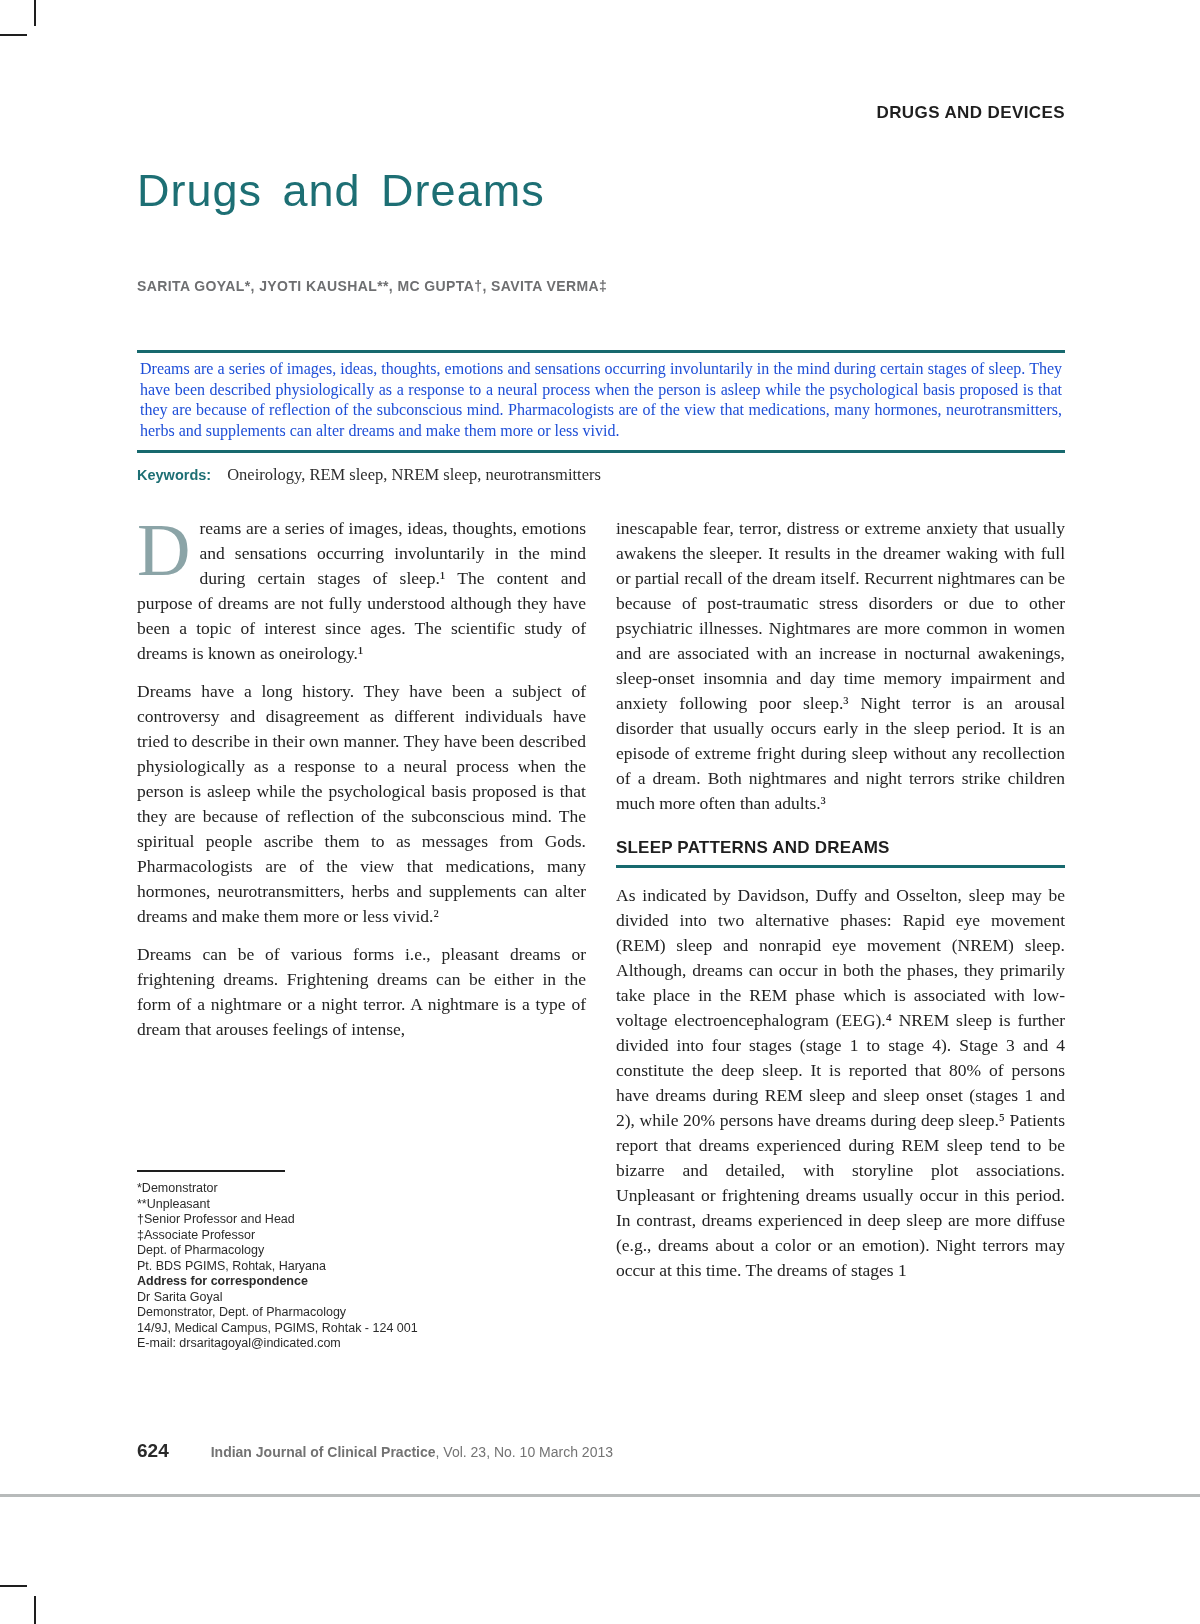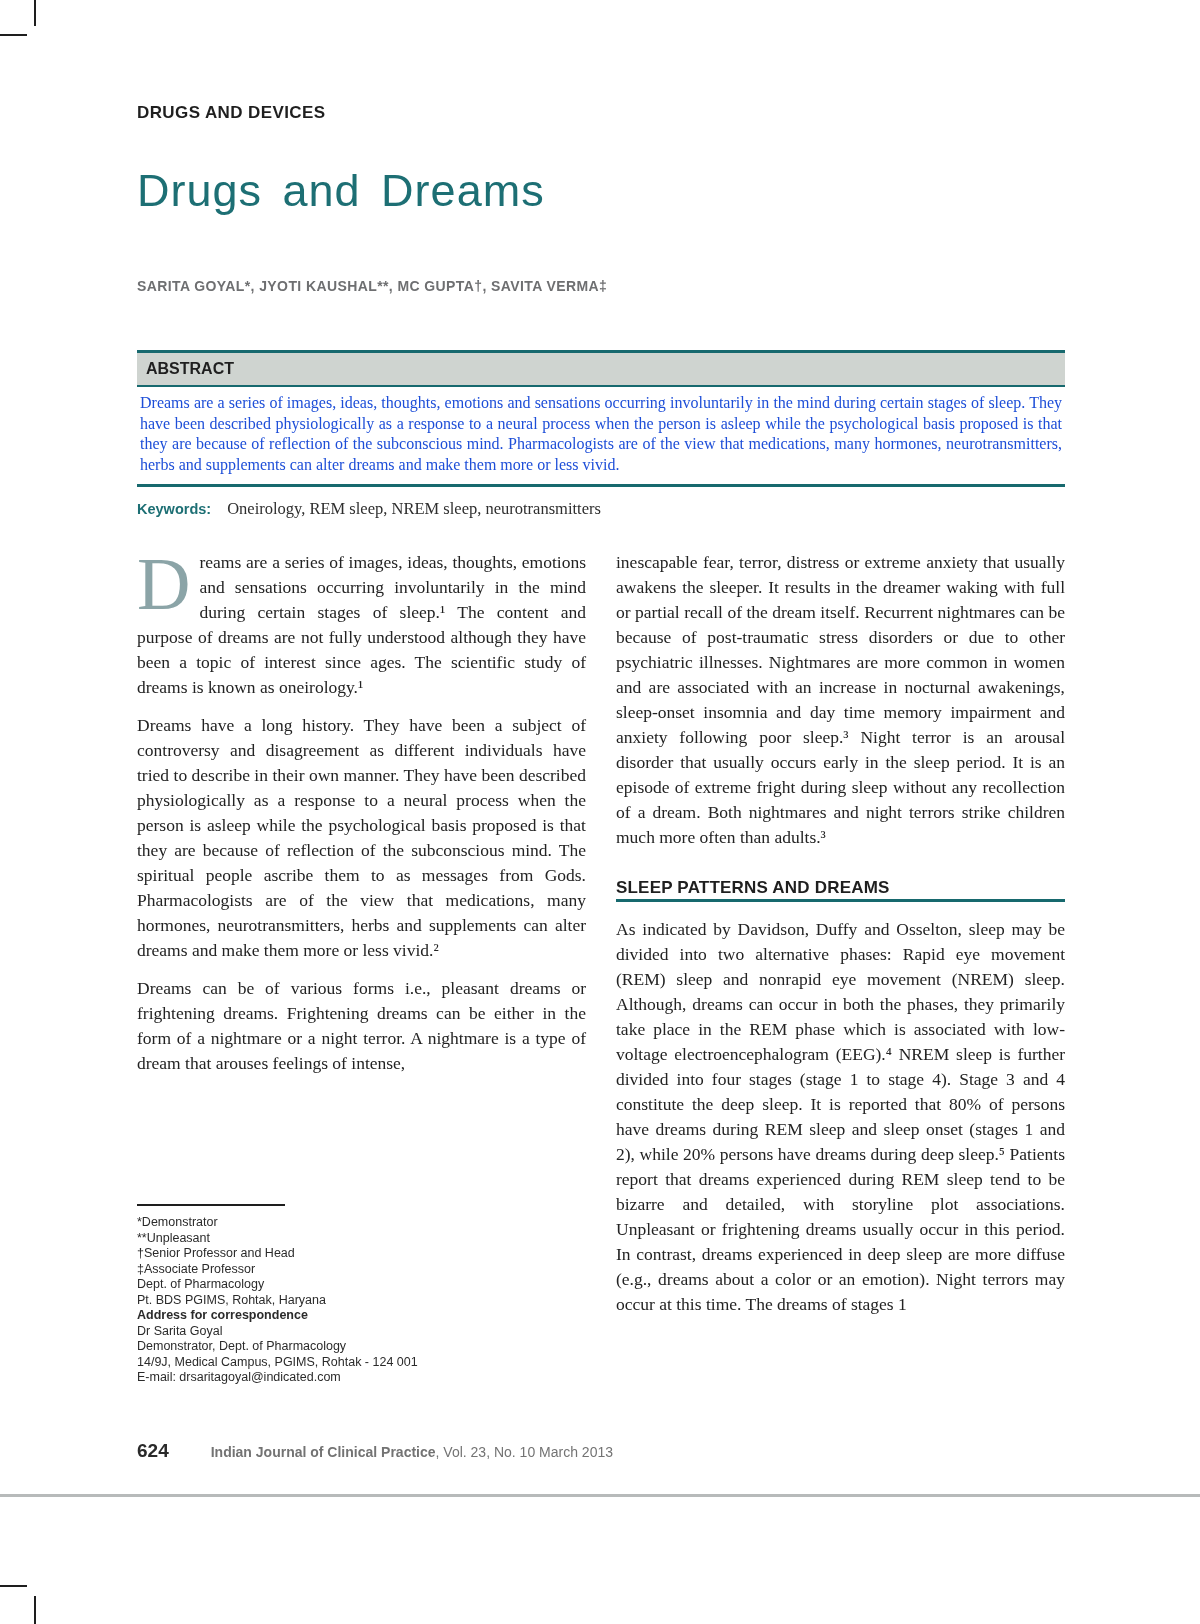--- a/index.html
+++ b/index.html
@@ -27,20 +27,21 @@
     padding-top: 103px;
   }
 
   .eyebrow {
     font-family: "Liberation Sans", sans-serif;
     font-weight: 700;
     font-size: 17px;
     line-height: 20px;
     letter-spacing: 0.4px;
     color: #1f1f1f;
+    text-align: right;
   }
 
   .title {
     margin: 42px 0 0 0;
     font-family: "Liberation Sans", sans-serif;
     font-weight: 400;
     font-size: 45px;
     line-height: 52px;
     letter-spacing: 1px;
     word-spacing: 7px;
@@ -128,22 +129,22 @@
   }
   .fn-rule {
     width: 148px;
     height: 0;
     border-top: 2px solid #1e1e1e;
     margin-bottom: 9px;
   }
   .fn-bold { font-weight: 700; }
 
   .section-heading {
-    margin: 28px 0 15px 0;
-    padding-bottom: 1px;
+    margin: 22px 0 15px 0;
+    padding-bottom: 7px;
     border-bottom: 3px solid #17696e;
     font-family: "Liberation Sans", sans-serif;
     font-weight: 700;
     font-size: 17px;
     line-height: 20px;
     letter-spacing: 0.2px;
     color: #1f1f1f;
   }
 
   .footer-rule {
@@ -183,23 +184,20 @@
 
 <div class="content">
 
   <div class="eyebrow">DRUGS AND DEVICES</div>
 
   <h1 class="title">Drugs and Dreams</h1>
 
   <div class="authors">SARITA GOYAL*, JYOTI KAUSHAL**, MC GUPTA†, SAVITA VERMA‡</div>
 
   <section class="abstract">
-    <div class="abstract-band">
-      <span>ABSTRACT</span>
-    </div>
     <p class="abstract-text">Dreams are a series of images, ideas, thoughts, emotions and sensations occurring involuntarily in the mind during certain stages of sleep. They have been described physiologically as a response to a neural process when the person is asleep while the psychological basis proposed is that they are because of reflection of the subconscious mind. Pharmacologists are of the view that medications, many hormones, neurotransmitters, herbs and supplements can alter dreams and make them more or less vivid.</p>
   </section>
 
   <p class="keywords">
     <span class="kw-label">Keywords:</span><span>Oneirology, REM sleep, NREM sleep, neurotransmitters</span>
   </p>
 
   <div class="columns">
 
     <div class="col">

